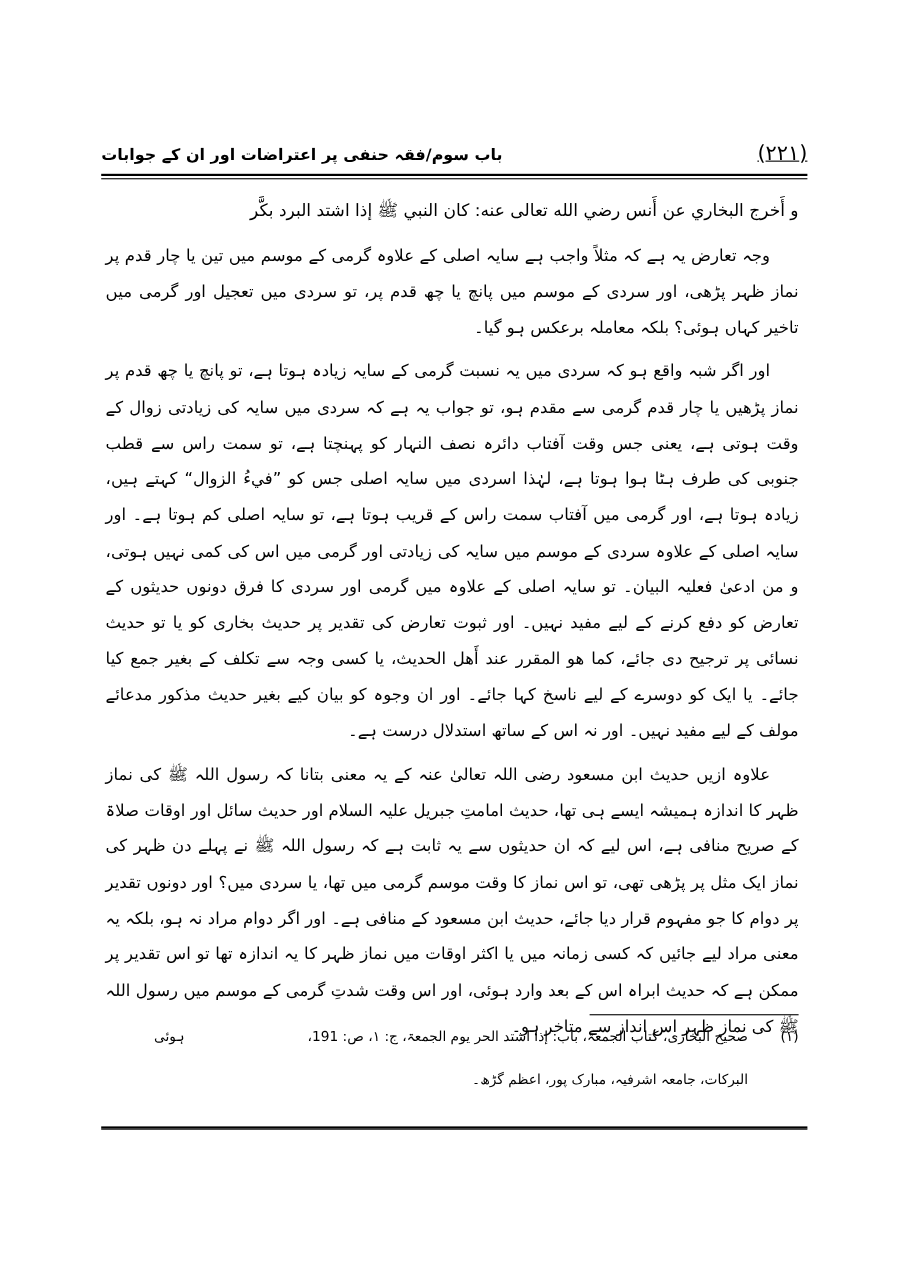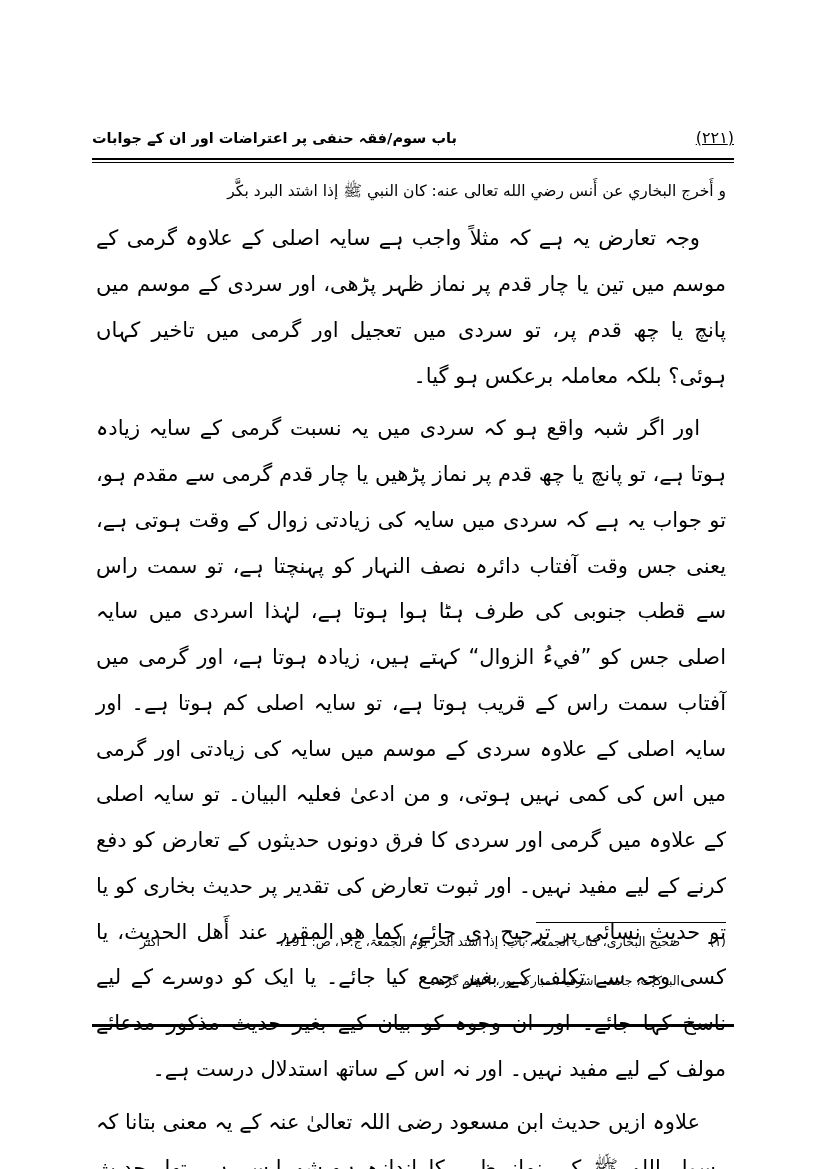--- a/index.html
+++ b/index.html
@@ -37,21 +37,21 @@
   }
   .header-title {
     font-size: 14.5px;
     font-weight: bold;
     color: #000;
     letter-spacing: 0px;
     white-space: nowrap;
     margin-right: 83px;
   }
   .page-number {
-    font-size: 16px;
+    font-size: 19px;
     color: #000;
     white-space: nowrap;
     direction: rtl;
     text-decoration: underline;
   }
   .rule-top {
     position: absolute;
     top: 158px;
     right: 92px;
     left: 92px;
@@ -82,21 +82,21 @@
     margin-bottom: 10px;
     padding-left: 8px;
   }
   .arabic-block .sup {
     font-size: 10px;
     vertical-align: super;
   }
 
   
   .urdu-p {
-    font-size: 21px;
+    font-size: 15px;
     line-height: 2.18;
     color: #000;
     text-align: justify;
     margin: 0 0 7px 0;
   }
   .urdu-p.indent {
     text-indent: 26px;
   }
 
   
@@ -179,21 +179,21 @@
     <p class="urdu-p indent">علاوہ ازیں حدیث ابن مسعود رضی اللہ تعالیٰ عنہ کے یہ معنی بتانا کہ رسول اللہ ﷺ کی نماز ظہر کا اندازہ ہمیشہ ایسے ہی تھا، حدیث امامتِ جبریل علیہ السلام اور حدیث سائل اور اوقات صلاۃ کے صریح منافی ہے، اس لیے کہ ان حدیثوں سے یہ ثابت ہے کہ رسول اللہ ﷺ نے پہلے دن ظہر کی نماز ایک مثل پر پڑھی تھی، تو اس نماز کا وقت موسم گرمی میں تھا، یا سردی میں؟ اور دونوں تقدیر پر دوام کا جو مفہوم قرار دیا جائے، حدیث ابن مسعود کے منافی ہے۔ اور اگر دوام مراد نہ ہو، بلکہ یہ معنی مراد لیے جائیں کہ کسی زمانہ میں یا اکثر اوقات میں نماز ظہر کا یہ اندازہ تھا تو اس تقدیر پر ممکن ہے کہ حدیث ابراہ اس کے بعد وارد ہوئی، اور اس وقت شدتِ گرمی کے موسم میں رسول اللہ ﷺ کی نماز ظہر اس انداز سے متاخر ہو۔</p>
 
   </div>
 
   <div class="footnote-rule"></div>
 
   <div class="footnote">
     <div class="footnote-row">
       <span class="fn-marker">(۱)</span>
       <span class="fn-body">
-        <span class="fn-right-word">اکثر</span>
+        <span class="fn-right-word">ہوئی</span>
         <span>صحیح البخاری، کتاب الجمعۃ، باب: إذا اشتد الحر یوم الجمعۃ، ج: ۱، ص: 191،</span>
         <span class="fn-tail">البرکات، جامعہ اشرفیہ، مبارک پور، اعظم گڑھ۔</span>
       </span>
     </div>
   </div>
 
   <div class="rule-bottom"></div>
 
 </div>
 

